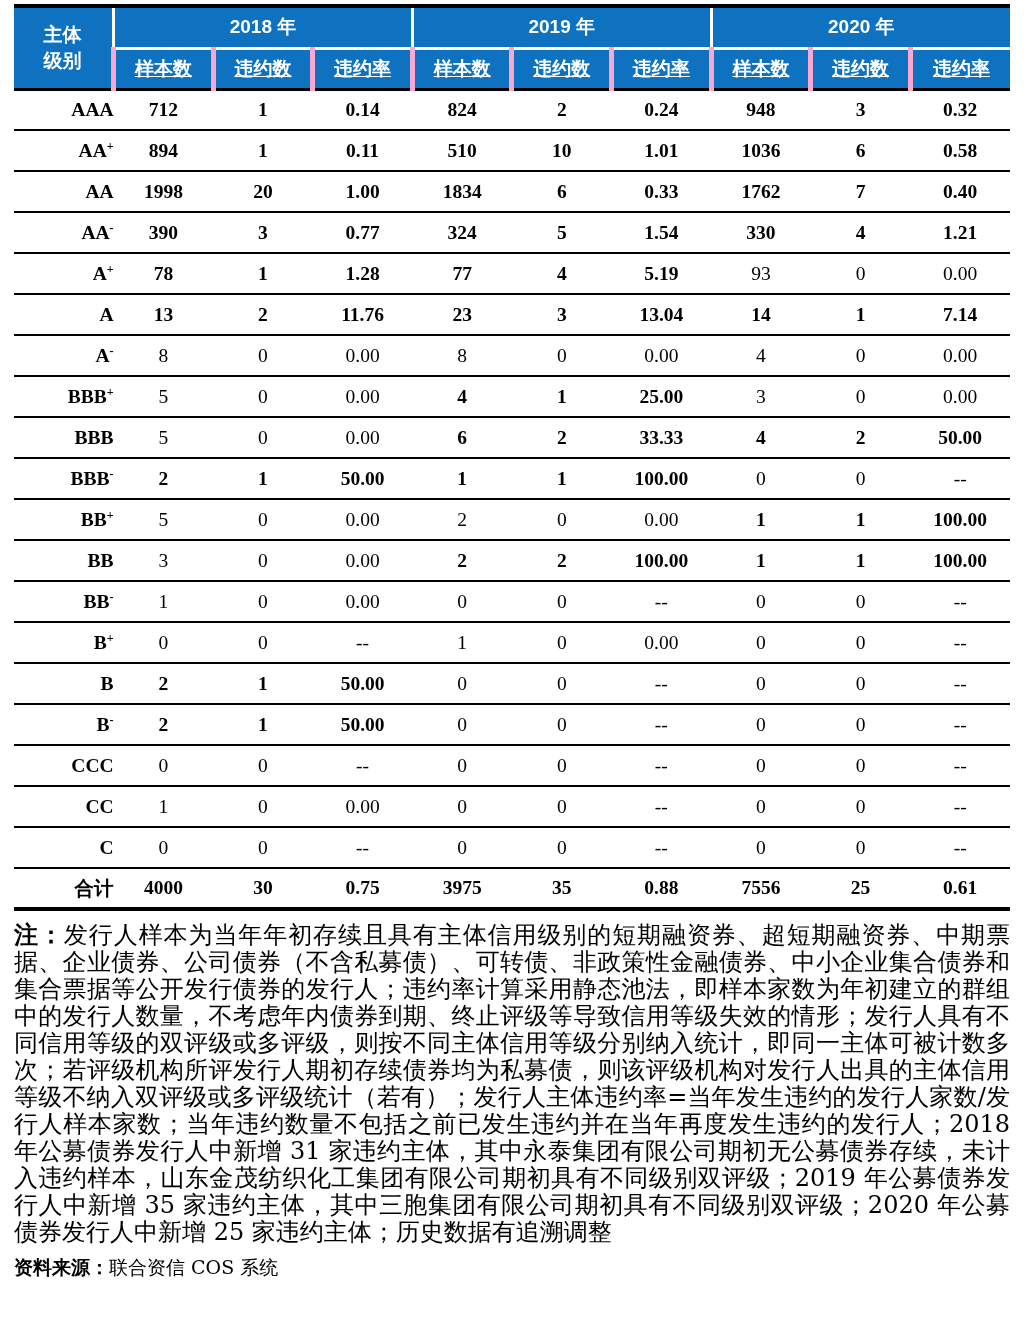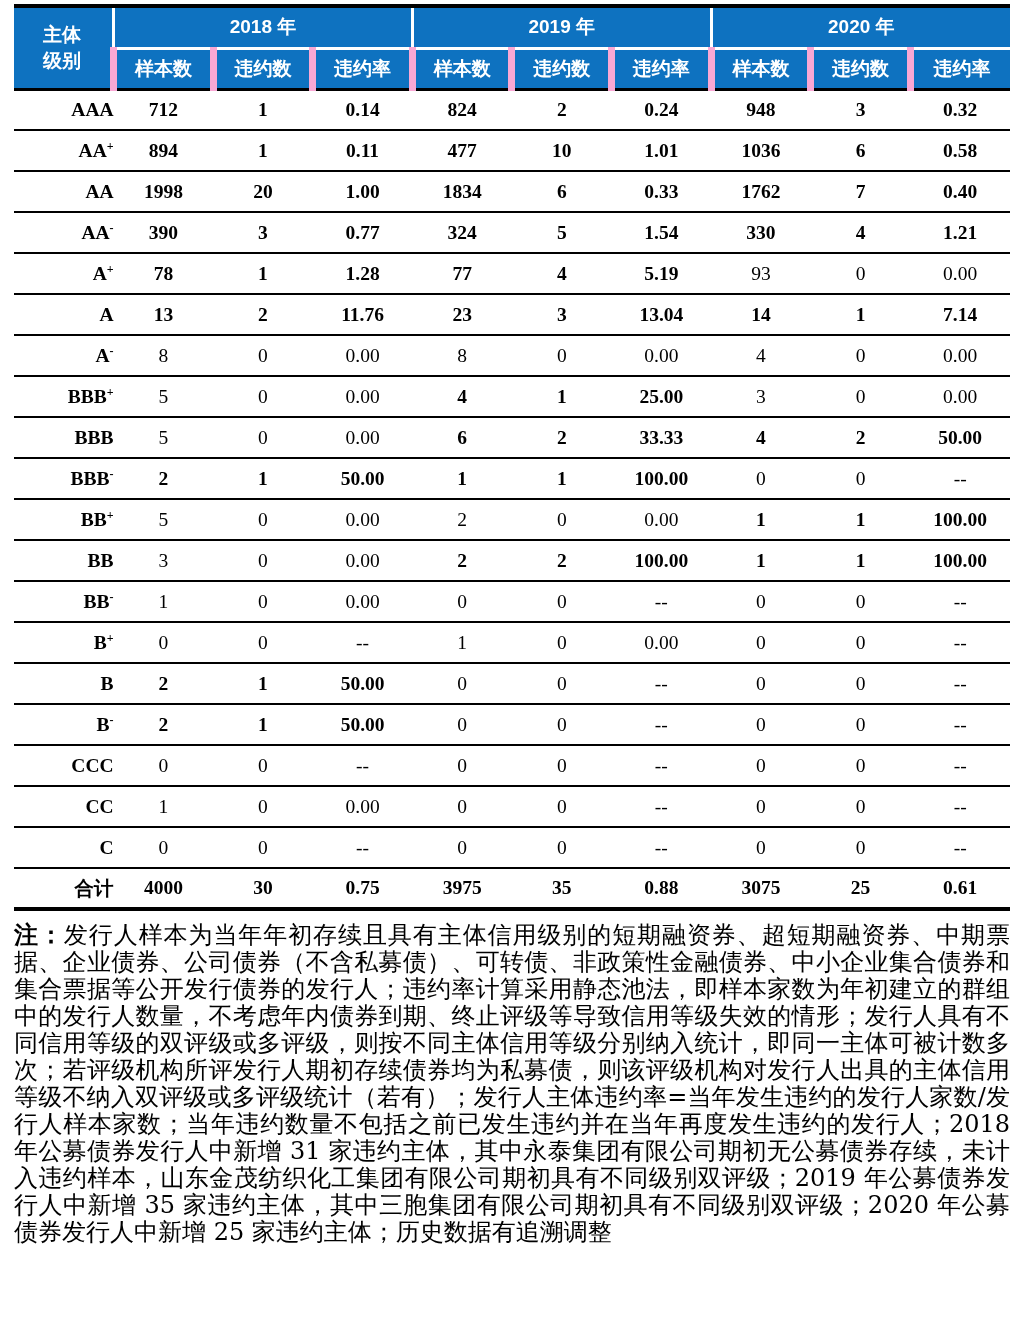--- a/index.html
+++ b/index.html
@@ -36,22 +36,23 @@
     line-height: 1.35;
     padding: 6px 0;
   }
   th.year-label {
     height: 42px;
     border-left: 3px solid #fff;
     border-bottom: 3px solid #fff;
   }
   th.sub-head {
     height: 41px;
-    border-left: 7px solid #f9a8d4;
+    border-left: 5px solid #f9a8d4;
     border-bottom: 3px solid var(--line);
+    text-decoration: underline;
   }
 
   tbody td {
     height: 41px;
     border-bottom: 2px solid var(--line);
     text-align: center;
     vertical-align: middle;
     font-family: "Liberation Serif", serif;
     font-size: 19.5px;
     padding: 0;
@@ -133,21 +134,21 @@
           <td class="b">0.24</td>
           <td class="b">948</td>
           <td class="b">3</td>
           <td class="b">0.32</td>
         </tr>
         <tr>
           <td class="rating">AA<sup>+</sup></td>
           <td class="b">894</td>
           <td class="b">1</td>
           <td class="b">0.11</td>
-          <td class="b">477</td>
+          <td class="b">510</td>
           <td class="b">10</td>
           <td class="b">1.01</td>
           <td class="b">1036</td>
           <td class="b">6</td>
           <td class="b">0.58</td>
         </tr>
         <tr>
           <td class="rating">AA</td>
           <td class="b">1998</td>
           <td class="b">20</td>
@@ -352,23 +353,24 @@
           <td>--</td>
         </tr>
         <tr>
           <td class="rating">合计</td>
           <td class="b">4000</td>
           <td class="b">30</td>
           <td class="b">0.75</td>
           <td class="b">3975</td>
           <td class="b">35</td>
           <td class="b">0.88</td>
-          <td class="b">3075</td>
+          <td class="b">7556</td>
           <td class="b">25</td>
           <td class="b">0.61</td>
         </tr>
       </tbody>
   </table>
 
   <p class="notes"><span class="prefix">注：</span><span>发行人样本为当年年初存续且具有主体信用级别的短期融资券、超短期融资券、中期票据、企业债券、公司债券（不含私募债）、可转债、非政策性金融债券、中小企业集合债券和集合票据等公开发行债券的发行人；违约率计算采用静态池法，即样本家数为年初建立的群组中的发行人数量，不考虑年内债券到期、终止评级等导致信用等级失效的情形；发行人具有不同信用等级的双评级或多评级，则按不同主体信用等级分别纳入统计，即同一主体可被计数多次；若评级机构所评发行人期初存续债券均为私募债，则该评级机构对发行人出具的主体信用等级不纳入双评级或多评级统计（若有）；发行人主体违约率=当年发生违约的发行人家数/发行人样本家数；当年违约数量不包括之前已发生违约并在当年再度发生违约的发行人；2018 年公募债券发行人中新增 31 家违约主体，其中永泰集团有限公司期初无公募债券存续，未计入违约样本，山东金茂纺织化工集团有限公司期初具有不同级别双评级；2019 年公募债券发行人中新增 35 家违约主体，其中三胞集团有限公司期初具有不同级别双评级；2020 年公募债券发行人中新增 25 家违约主体；历史数据有追溯调整</span></p>
 
+  <p class="source"><span class="prefix">资料来源：</span><span>联合资信 COS 系统</span></p>
 
 </div>
 
 </body></html>

